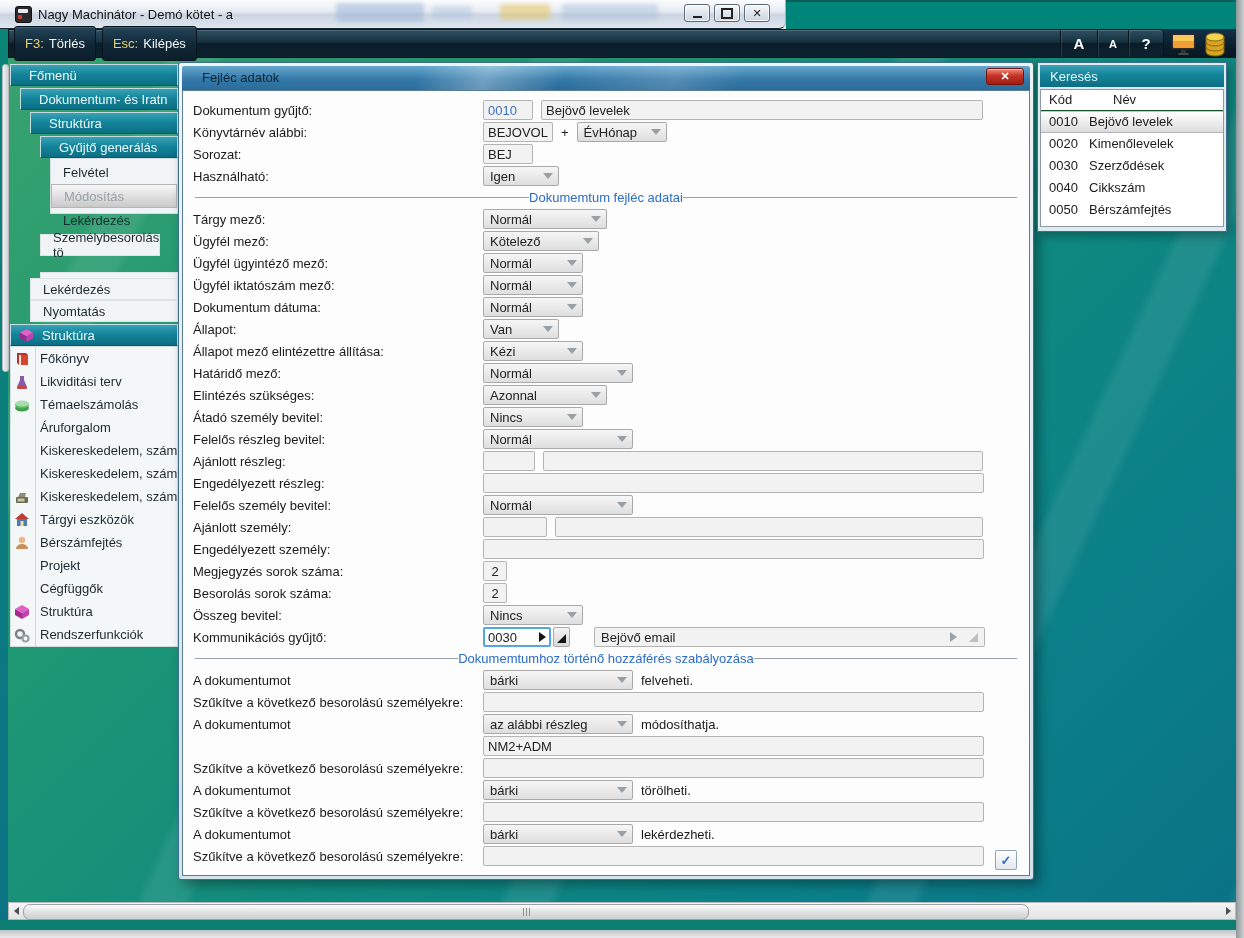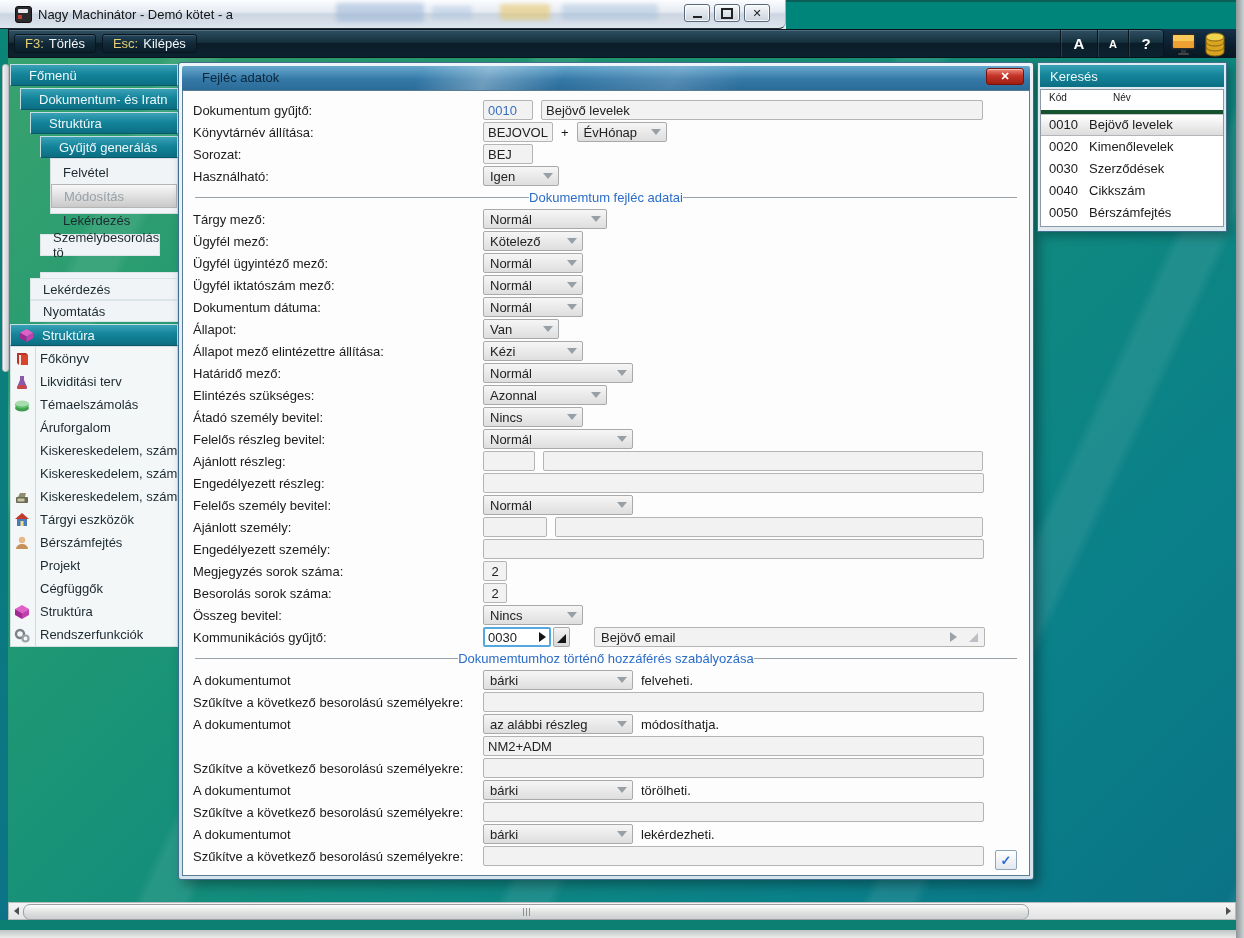--- a/index.html
+++ b/index.html
@@ -29,21 +29,21 @@
     background:linear-gradient(180deg,#f8fafc,#dfe5ec 50%,#ccd4de);box-shadow:inset 0 0 0 1px rgba(255,255,255,.75);
     display:flex;align-items:center;justify-content:center;font-size:11px;color:#222;box-sizing:border-box;}
   .wbtn .minbar{width:9px;height:2px;background:#222;margin-top:7px;}
   .wbtn .maxbox{width:8px;height:7px;border:2px solid #222;}
 
   
   .toolbar-row{position:absolute;left:8px;top:29px;width:1228px;height:29px;background:linear-gradient(180deg,#143048,#0b1d2c 60%,#091722);}
   .toolbar-bar{position:absolute;left:0;top:0;width:1156px;height:29px;border:1px solid #0a141c;border-radius:0 4px 4px 0;
     background:linear-gradient(180deg,#2e4f63 0%,#16323f 45%,#0a1d29 50%,#0d2230 100%);
     box-shadow:inset 0 1px 0 rgba(255,255,255,.18);box-sizing:border-box;display:flex;align-items:center;}
-  .tbtn{height:19px;margin:0 1px 0 5px;padding:0 10px;border:1px solid #0a161f;border-radius:3px;
+  .tbtn{height:35px;margin:0 1px 0 5px;padding:0 10px;border:1px solid #0a161f;border-radius:3px;
     background:linear-gradient(180deg,#24455b,#112837 52%,#0b1e2b);box-shadow:inset 0 1px 0 rgba(255,255,255,.15);
     display:flex;align-items:center;gap:5px;font-size:13px;box-sizing:border-box;cursor:default;}
   .tbtn .key{color:#e5cf74;}
   .tbtn .lab{color:#f2f7f9;}
   .tb-right{margin-left:auto;display:flex;height:27px;align-items:stretch;}
   .sqbtn{width:36px;display:flex;align-items:center;justify-content:center;color:#fff;
     border-left:1px solid #0a141c;box-shadow:inset 1px 0 0 rgba(255,255,255,.12);font-weight:bold;}
   .tb-icons{position:absolute;left:1162px;top:2px;display:flex;gap:7px;align-items:center;height:26px;}
 
   
@@ -107,21 +107,21 @@
   .chk{position:absolute;right:12px;bottom:5px;width:20px;height:18px;border:1px solid #8fa4b4;border-radius:2px;
     background:linear-gradient(180deg,#ffffff,#e2e8ee);color:#2f6fd6;font-size:13px;font-weight:bold;
     display:flex;align-items:center;justify-content:center;cursor:default;}
 
   
   .search{position:absolute;left:1037px;top:62px;width:190px;height:170px;background:#dfe9f0;border:1px solid #3f6e8e;
     padding:2px;box-sizing:border-box;box-shadow:4px 4px 10px rgba(0,0,0,.3);}
   .search-title{height:22px;background:linear-gradient(180deg,#3aa2b6 0%,#14859b 45%,#0c6e83 100%);
     color:#eef8fa;font-size:13px;display:flex;align-items:center;padding-left:10px;}
   .search-body{position:absolute;left:2px;right:2px;top:26px;bottom:4px;background:#fff;border:1px solid #8d9aa4;box-sizing:border-box;}
-  .s-hdr{height:20px;border-bottom:4px solid #14532d;position:relative;font-size:10px;color:#1a1a1a;}
+  .s-hdr{height:20px;border-bottom:1px solid #14532d;position:relative;font-size:13px;color:#1a1a1a;}
   .s-hdr .c1{position:absolute;left:8px;top:2px;}
   .s-hdr .c2{position:absolute;left:48px;top:2px;margin-left:24px;}
   .s-row{height:22px;position:relative;font-size:13px;color:#1a1a1a;cursor:default;}
   .s-row .c1{position:absolute;left:8px;top:3px;}
   .s-row .c2{position:absolute;left:48px;top:3px;white-space:nowrap;}
   .s-row.sel{background:linear-gradient(180deg,#ffffff,#dcdcdc);border-top:1px solid #c2c6ca;border-bottom:1px solid #b2b6ba;box-sizing:border-box;}
   .s-row.sel .c1,.s-row.sel .c2{top:2px;}
 
   
   .hscroll{position:absolute;left:8px;top:902px;width:1228px;height:18px;background:linear-gradient(180deg,#f5f5f5,#e3e3e3);
@@ -315,21 +315,21 @@
     <div class="dlg-body">
 
       <div class="row">
         <span class="lbl">Dokumentum gyűjtő:</span>
         <span class="ctl">
           <input class="tin blue" style="width: 40px;" value="0010">
           <input class="tin gap8" style="width: 432px;" value="Bejövő levelek">
         </span>
       </div>
       <div class="row">
-        <span class="lbl">Könyvtárnév állítása:</span>
+        <span class="lbl">Könyvtárnév alábbi:</span>
         <span class="ctl">
           <input class="tin" style="width: 60px;" value="BEJOVOL_">
           <span class="plus">+</span>
           <div class="dd" style="width:90px;">
               <span class="tx">ÉvHónap</span>
               <span class="arr"></span>
             </div>
         </span>
       </div>
       <div class="row">
@@ -359,21 +359,21 @@
         <span class="ctl">
             <div class="dd" style="width:124px;">
               <span class="tx">Normál</span>
               <span class="arr"></span>
             </div>
           </span>
       </div>
       <div class="row">
         <span class="lbl">Ügyfél mező:</span>
         <span class="ctl">
-            <div class="dd" style="width:100px;">
+            <div class="dd" style="width:116px;">
               <span class="tx">Kötelező</span>
               <span class="arr"></span>
             </div>
           </span>
       </div>
       <div class="row">
         <span class="lbl">Ügyfél ügyintéző mező:</span>
         <span class="ctl">
             <div class="dd" style="width:100px;">
               <span class="tx">Normál</span>

